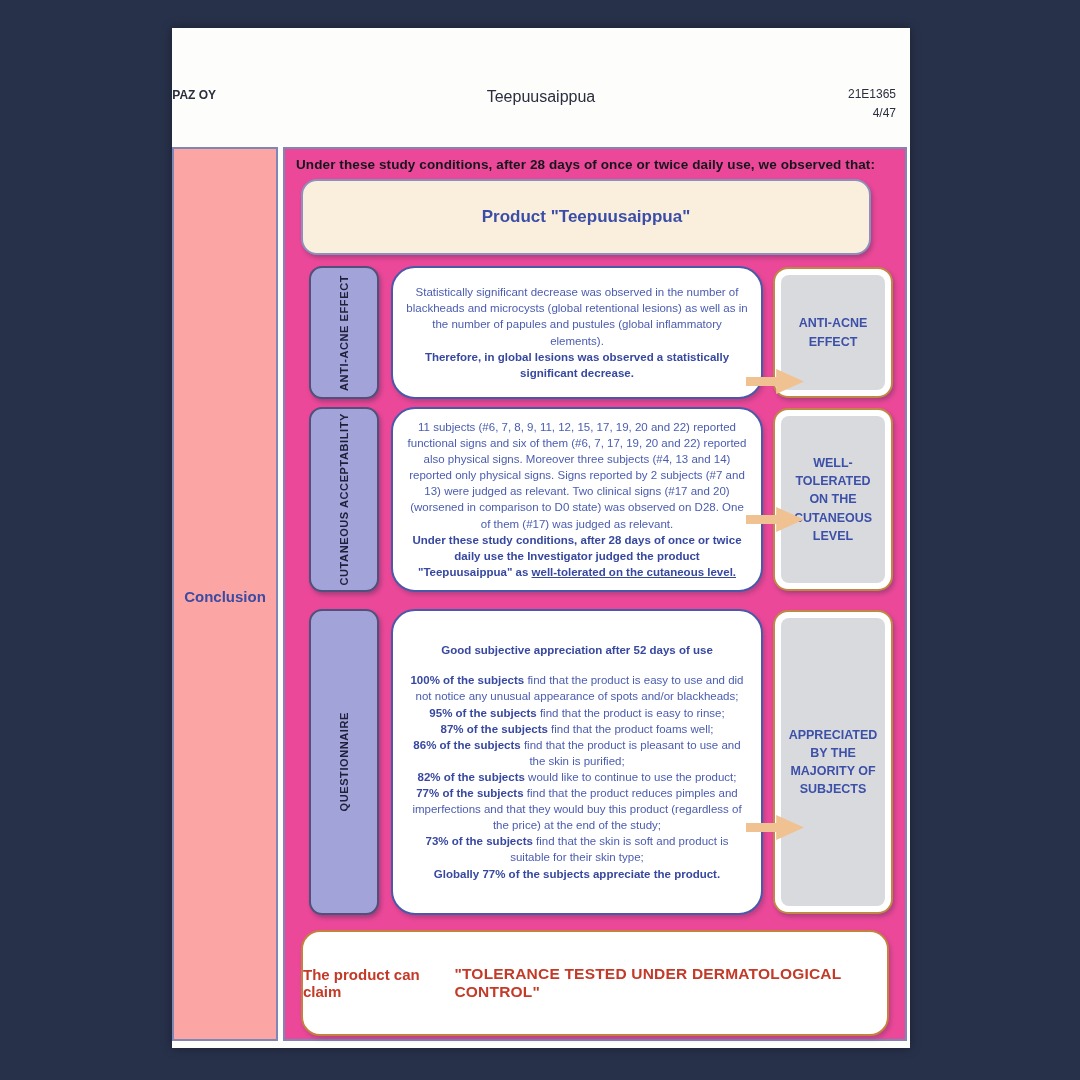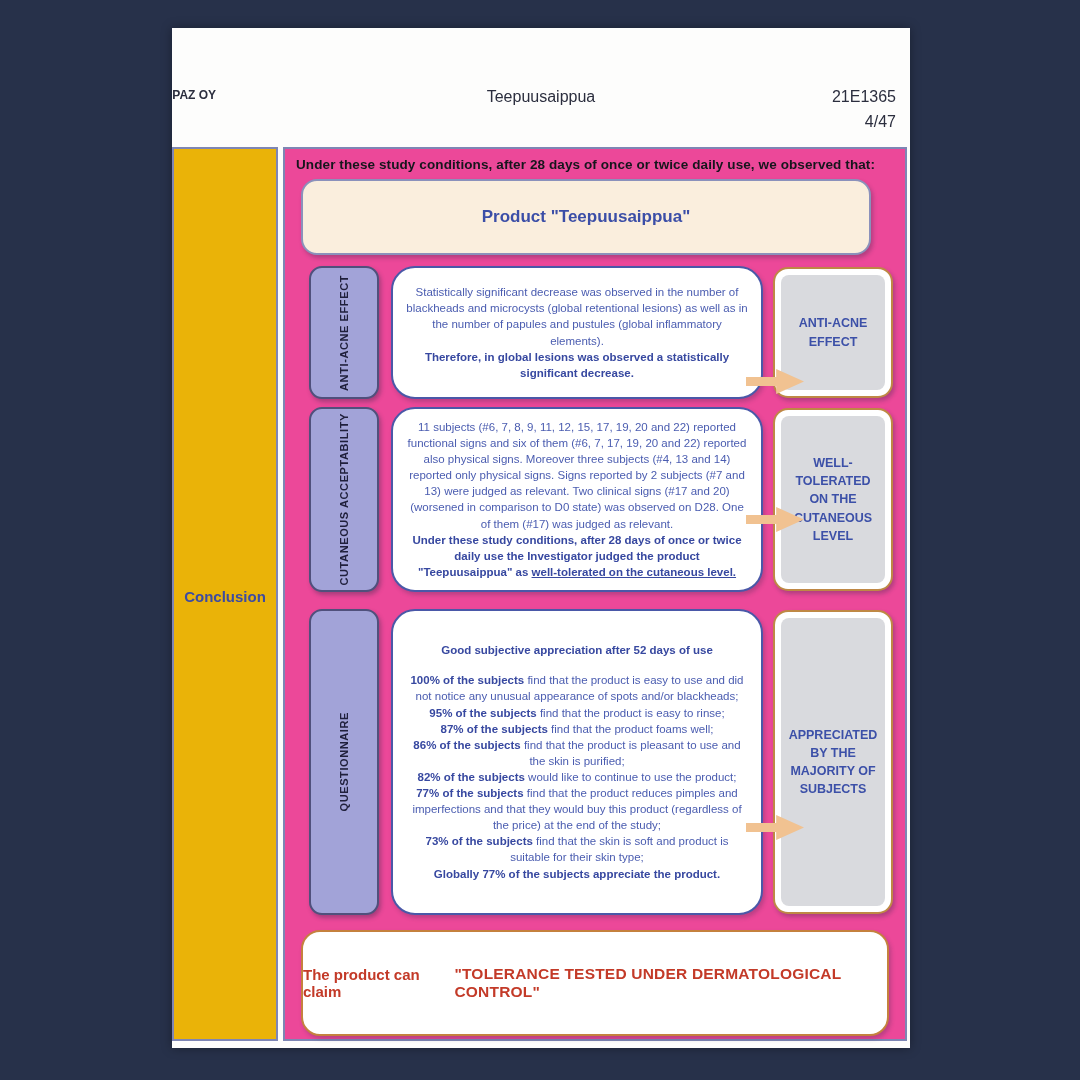--- a/index.html
+++ b/index.html
@@ -10,25 +10,25 @@
     position:relative;overflow:hidden;
   }
   .page{
     position:absolute;left:172px;top:28px;width:738px;height:1020px;
     background:#fdfdfc;overflow:hidden;
     box-shadow:0 0 10px rgba(0,0,0,.35);
   }
   
   .hdr-company{position:absolute;left:-9px;top:60px;font-size:12px;font-weight:bold;color:#2b2e3e;}
   .hdr-title{position:absolute;left:0;top:60px;width:100%;text-align:center;font-size:16px;color:#2b2e3e;}
-  .hdr-ref{position:absolute;right:14px;top:57px;text-align:right;font-size:16px;color:#2b2e3e;line-height:1.55;}
+  .hdr-ref{position:absolute;right:14px;top:57px;text-align:right;font-size:12px;color:#2b2e3e;line-height:1.55;}
   
   .tbl-left{
     position:absolute;left:0;top:119px;width:106px;height:894px;
-    border:2px solid #7e86b4;box-sizing:border-box;background:#eab308;
+    border:2px solid #7e86b4;box-sizing:border-box;background:#fca5a5;
     display:flex;align-items:center;justify-content:center;
   }
   .conclusion{font-size:15px;font-weight:bold;color:#3c4ba2;margin-top:4px;}
   .tbl-main{
     position:absolute;left:111px;top:119px;width:624px;height:894px;
     border:2px solid #7e86b4;box-sizing:border-box;background:#ec4899;
     padding:5px 9px;
   }
   .heading{font-size:13.5px;font-weight:bold;color:#15161c;margin:3px 0 7px 2px;letter-spacing:.1px;}
   

